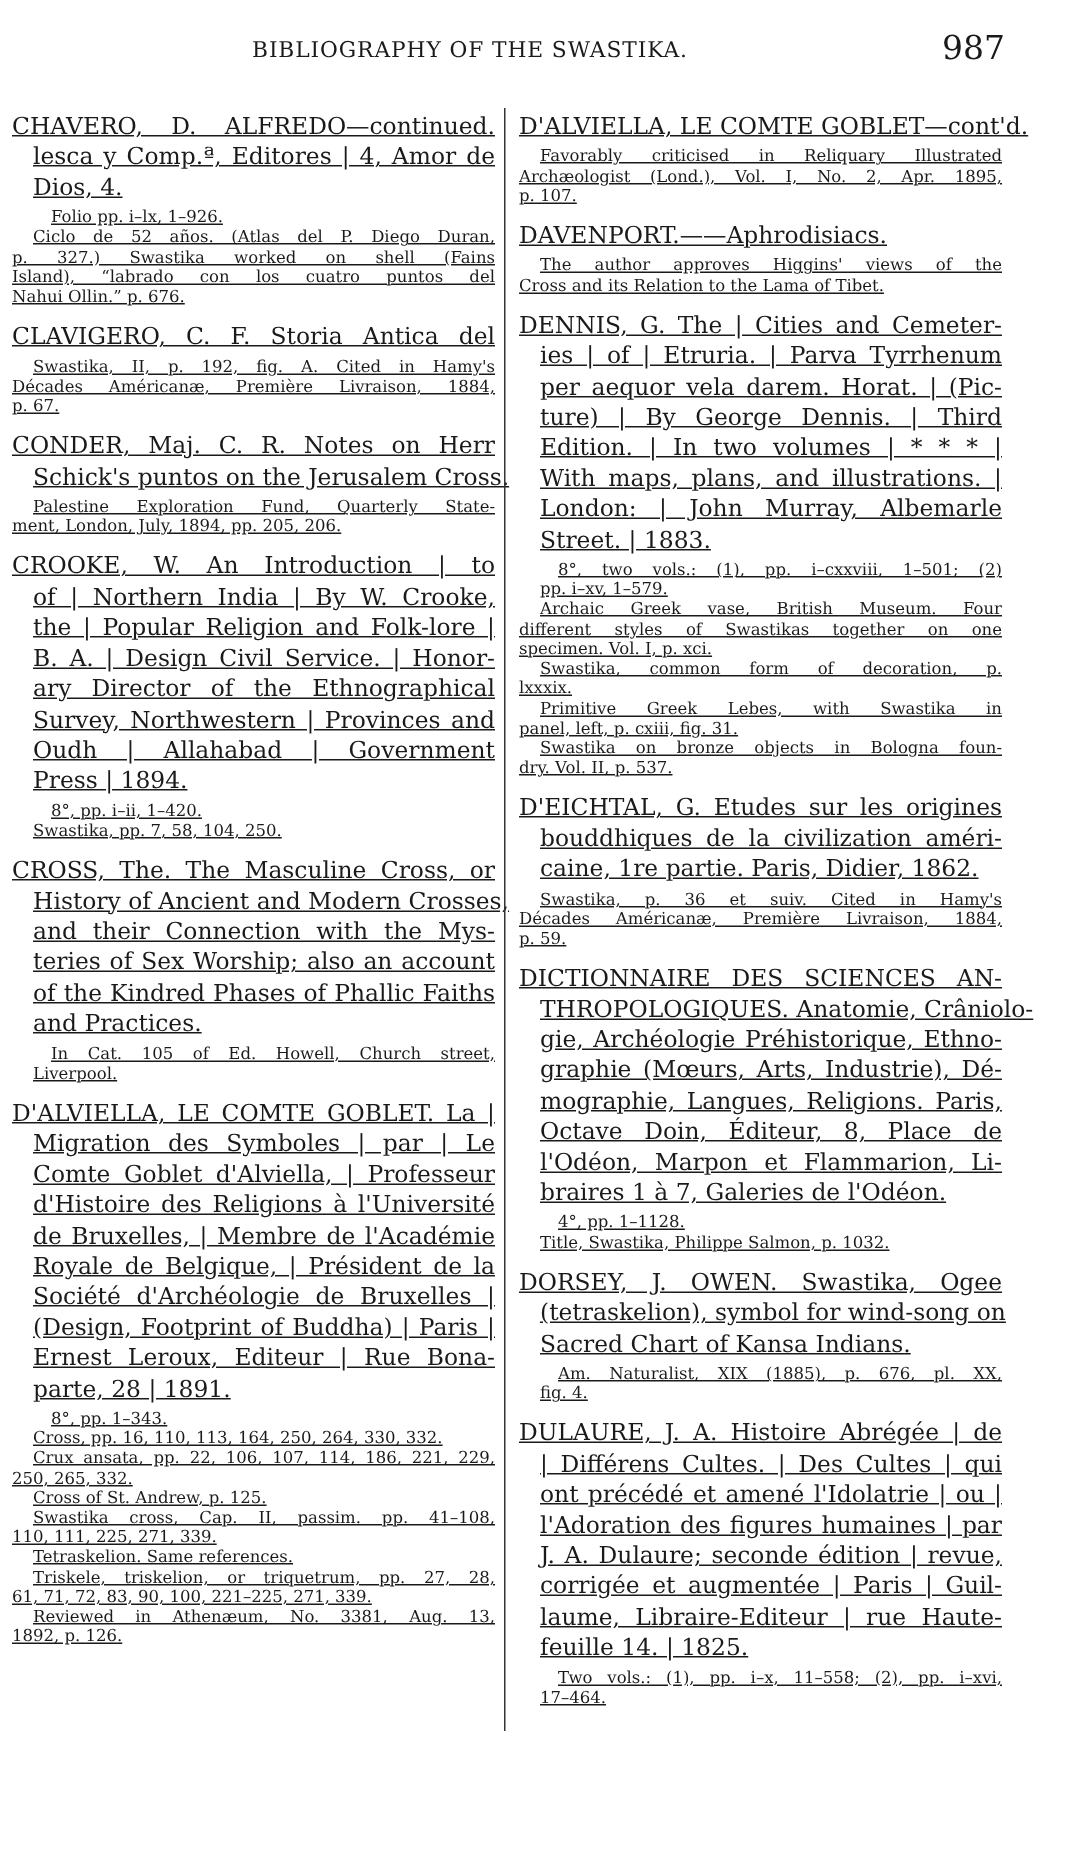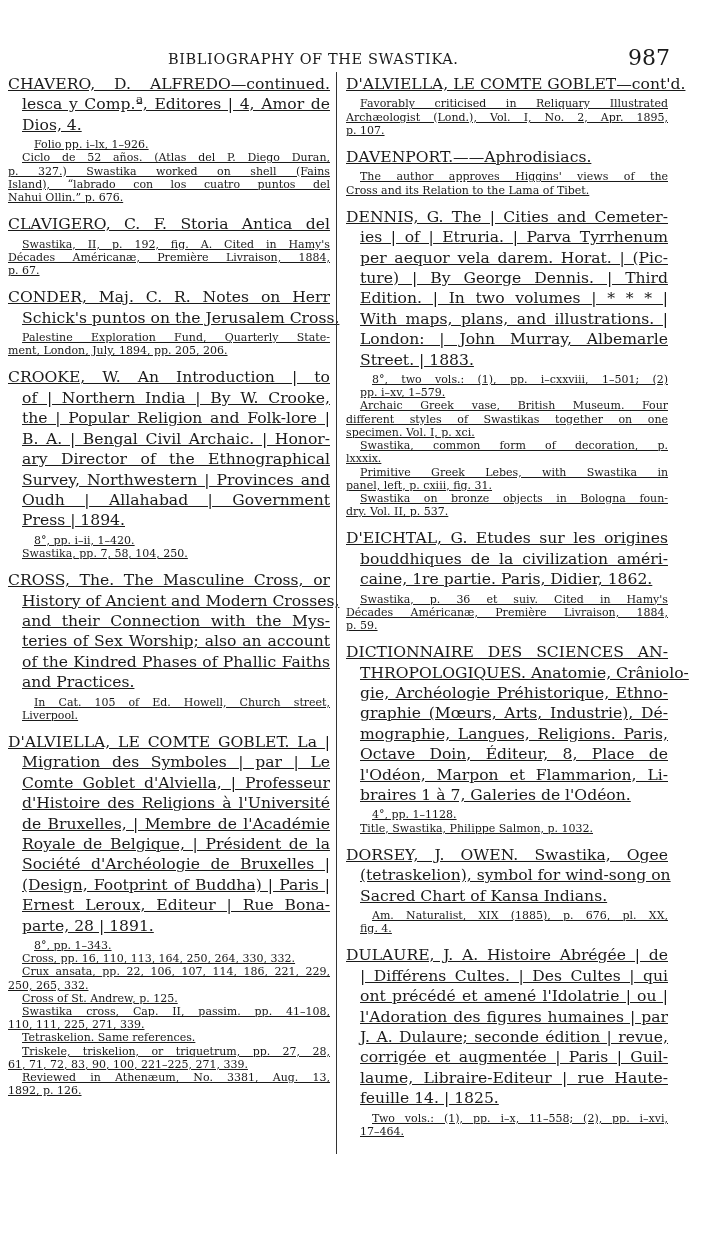--- a/index.html
+++ b/index.html
@@ -1,18 +1,18 @@
 <!DOCTYPE html>
 <html><head>
 <meta charset="utf-8">
 <style>
   html, body { margin:0; padding:0; background:#ffffff; }
   body { width:723px; height:1249px; position:relative; overflow:hidden;
          font-family:"DejaVu Serif","Liberation Serif",serif; color:#1a1a1a; }
-  .header { position:absolute; top:47px; left:0; width:723px; height:30px; }
+  .header { position:absolute; top:22px; left:0; width:723px; height:30px; }
   .running-title { position:absolute; left:168px; top:4px; font-size:14.5px; letter-spacing:0.6px; }
   .page-number { position:absolute; left:628px; top:-2px; font-size:22px; }
   .col { position:absolute; top:74px; }
   .col-left { left:8px; width:322px; }
   .col-right { left:346px; width:322px; }
   .rule { position:absolute; left:336px; top:72px; width:1px; height:1082px; background:#333; }
   .entry { margin:0 0 10px 0;text-decoration:underline; }
   .hl { font-size:15.6px; line-height:20.4px; white-space:nowrap; text-align:justify; text-align-last:justify; }
   .hl.first { padding-left:0; }
   .hl.cont { padding-left:14px; }
@@ -74,21 +74,21 @@
           <div class="nl ind">Palestine Exploration Fund, Quarterly State-</div>
           <div class="nl wrap last">ment, London, July, 1894, pp. 205, 206.</div>
         </div>
       </div>
     </div>
     <div class="entry">
       <div>
         <div class="hl first">CROOKE, W.  An Introduction | to</div>
         <div class="hl cont">of | Northern India | By W. Crooke,</div>
         <div class="hl cont">the | Popular Religion and Folk-lore |</div>
-        <div class="hl cont">B. A. | Bengal Civil Archaic. | Honor-</div>
+        <div class="hl cont">B. A. | Design Civil Service. | Honor-</div>
         <div class="hl cont">ary Director of the Ethnographical</div>
         <div class="hl cont">Survey, Northwestern | Provinces and</div>
         <div class="hl cont">Oudh | Allahabad | Government</div>
         <div class="hl cont last">Press | 1894.</div>
       </div>
       <div class="notes">
         <div>
           <div class="nl ind2 last">8°, pp. i–ii, 1–420.</div>
         </div>
         <div>

